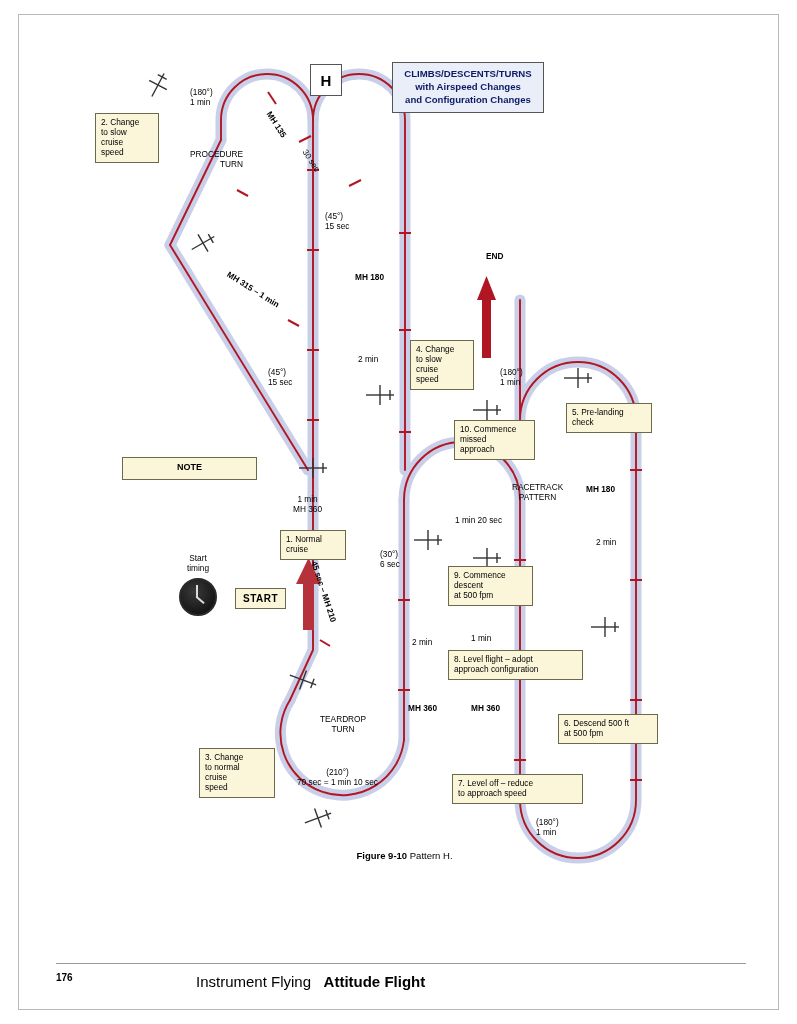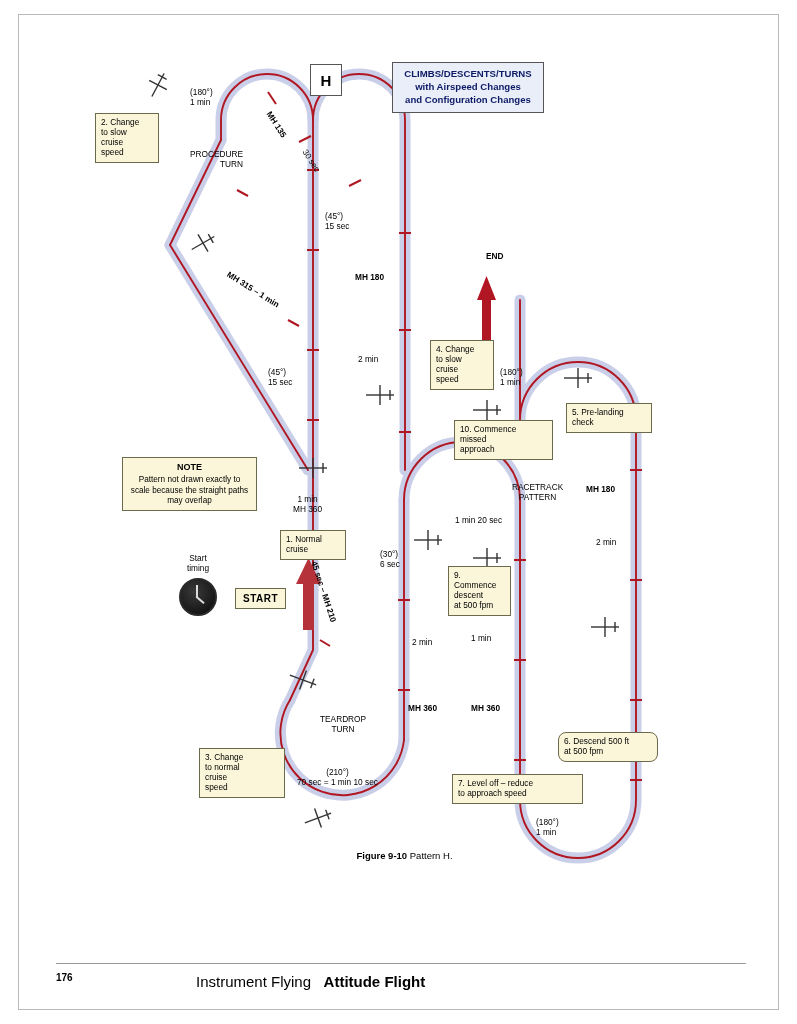--- a/index.html
+++ b/index.html
@@ -168,57 +168,58 @@
   <div class="hbox" style="left:310px;top:64px;">H</div>
 
   <div class="titlebox" style="left:392px;top:62px;width:152px;">
     <div>CLIMBS/DESCENTS/TURNS</div>
     <div>with Airspeed Changes</div>
     <div>and Configuration Changes</div>
   </div>
 
   <div class="notebox" style="left:122px;top:457px;width:135px;">
     <span class="nt">NOTE</span>
-    <span>Pattern not drawn exactly to scale because the straight paths may overlap</span>
   </div>
 
   <div class="startbox" style="left:235px;top:588px;">START</div>
 
   <div class="clock" style="left:179px;top:578px;"></div>
   <div class="plain" style="left:181px;top:554px;text-align:center;width:34px;">
     <div>Start</div>
     <div>timing</div>
   </div>
 
   <div class="plain bold" style="left:475px;top:252px;margin-left:11px;">END</div>
 
   <div class="callout" style="left:280px;top:530px;width:66px;white-space:pre-line;">1.  Normal
 cruise</div>
   <div class="callout" style="left:95px;top:113px;width:64px;white-space:pre-line;">2.  Change
      to slow
      cruise
      speed</div>
-  <div class="callout" style="left:199px;top:748px;width:86px;white-space:pre-line;">3.  Change
+  <div class="callout" style="left:199px;top:748px;width:76px;white-space:pre-line;">3.  Change
      to normal
      cruise
      speed</div>
-  <div class="callout" style="left:410px;top:340px;width:64px;white-space:pre-line;margin-left:20px;">4.  Change
+  <div class="callout" style="left:410px;top:340px;width:64px;white-space:pre-line;">4.  Change
      to slow
      cruise
      speed</div>
   <div class="callout" style="left:566px;top:403px;width:86px;white-space:pre-line;">5.  Pre-landing
      check</div>
-  <div class="callout" style="left:558px;top:732px;width:100px;white-space:pre-line;border-radius:8px;">6.  Descend 500 ft
+  <div class="callout" style="left:558px;top:714px;width:100px;white-space:pre-line;">6.  Descend 500 ft
      at 500 fpm</div>
   <div class="callout" style="left:452px;top:758px;width:131px;white-space:pre-line;margin-top:16px;">7.  Level off – reduce
      to approach speed</div>
-  <div class="callout" style="left:448px;top:566px;width:63px;white-space:pre-line;">9.  Commence
+  <div class="callout" style="left:448px;top:650px;width:135px;white-space:pre-line;">8.  Level flight – adopt
+     approach configuration</div>
+  <div class="callout" style="left:448px;top:566px;width:85px;white-space:pre-line;">9.  Commence
      descent
      at 500 fpm</div>
-  <div class="callout" style="left:454px;top:420px;width:99px;white-space:pre-line;">10.  Commence
+  <div class="callout" style="left:454px;top:420px;width:81px;white-space:pre-line;">10.  Commence
       missed
       approach</div>
 
   <div class="plain" style="left:190px;top:150px;white-space:pre-line;text-align:right;">PROCEDURE
 TURN</div>
   <div class="plain" style="left:320px;top:715px;white-space:pre-line;text-align:center;">TEARDROP
 TURN</div>
   <div class="plain" style="left:512px;top:483px;white-space:pre-line;text-align:center;">RACETRACK
 PATTERN</div>
 

